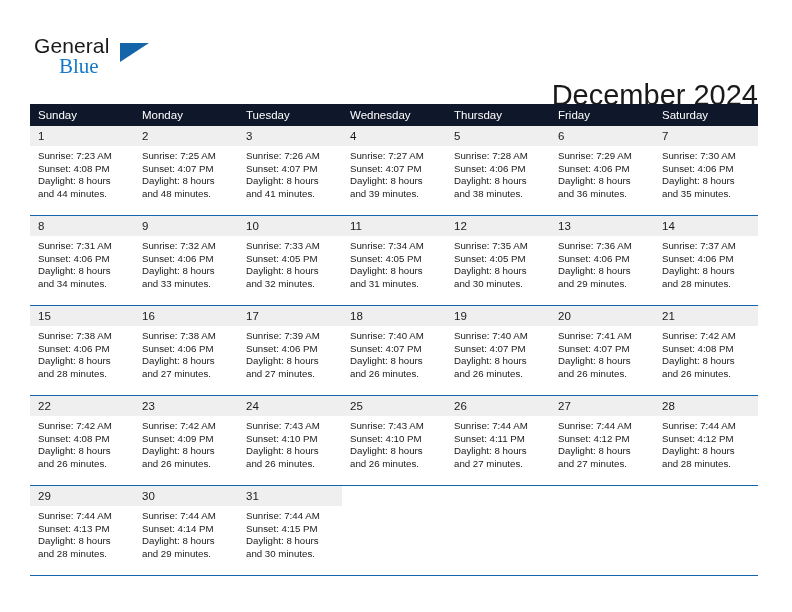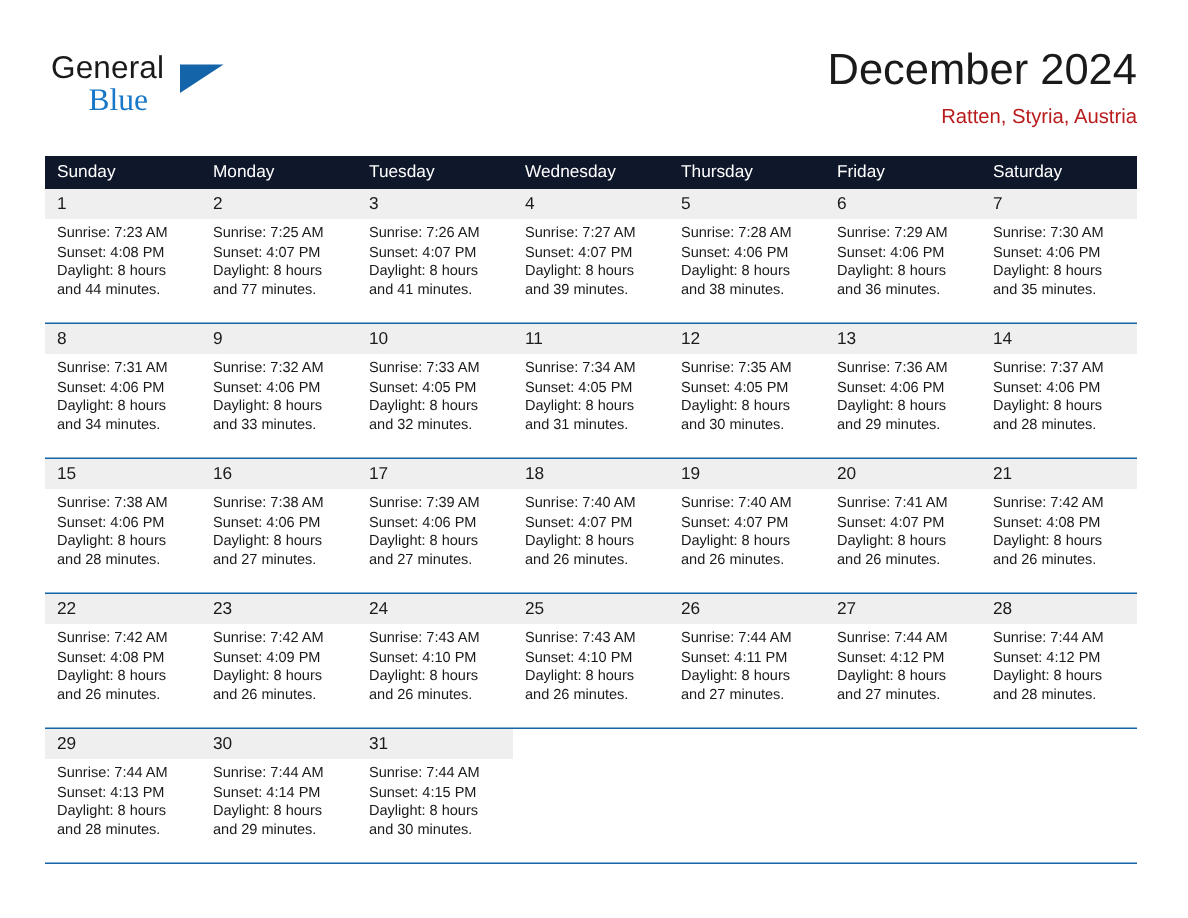--- a/index.html
+++ b/index.html
@@ -68,20 +68,21 @@
     right: 34px;
     top: 30px;
     text-align: right;
   }
   .cal-title {
     font-size: 29px;
     font-weight: normal;
     color: #1a1a1a;
     line-height: 34px;
     white-space: nowrap;
+    margin-top: 48px;
   }
   .cal-sub {
     font-size: 13.5px;
     color: #b91c1c;
     line-height: 20px;
     margin-top: 4px;
     white-space: nowrap;
   }
 
   
@@ -188,21 +189,21 @@
                 <div>Daylight: 8 hours</div>
                 <div>and 44 minutes.</div>
               </div>
             </td>
             <td>
               <div class="daynum">2</div>
               <div class="lines">
                 <div>Sunrise: 7:25 AM</div>
                 <div>Sunset: 4:07 PM</div>
                 <div>Daylight: 8 hours</div>
-                <div>and 77 minutes.</div>
+                <div>and 48 minutes.</div>
               </div>
             </td>
             <td>
               <div class="daynum">3</div>
               <div class="lines">
                 <div>Sunrise: 7:26 AM</div>
                 <div>Sunset: 4:07 PM</div>
                 <div>Daylight: 8 hours</div>
                 <div>and 41 minutes.</div>
               </div>

